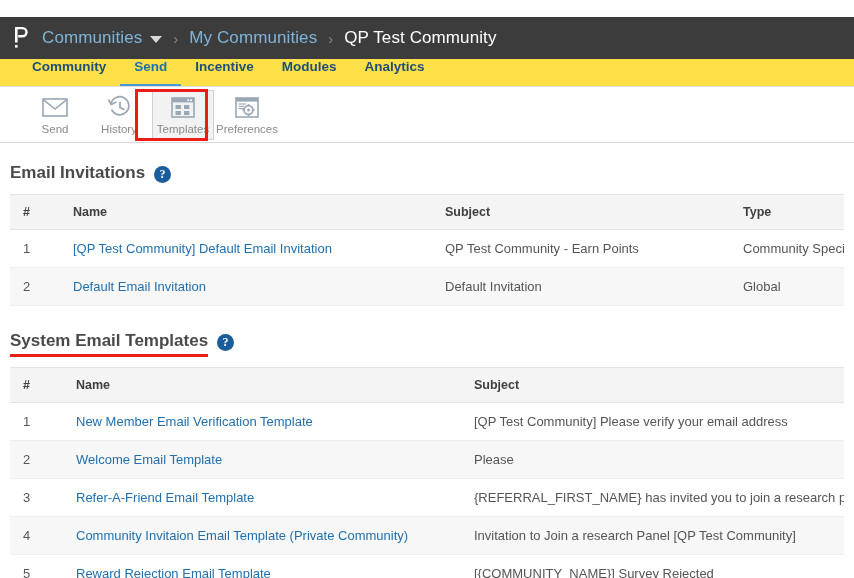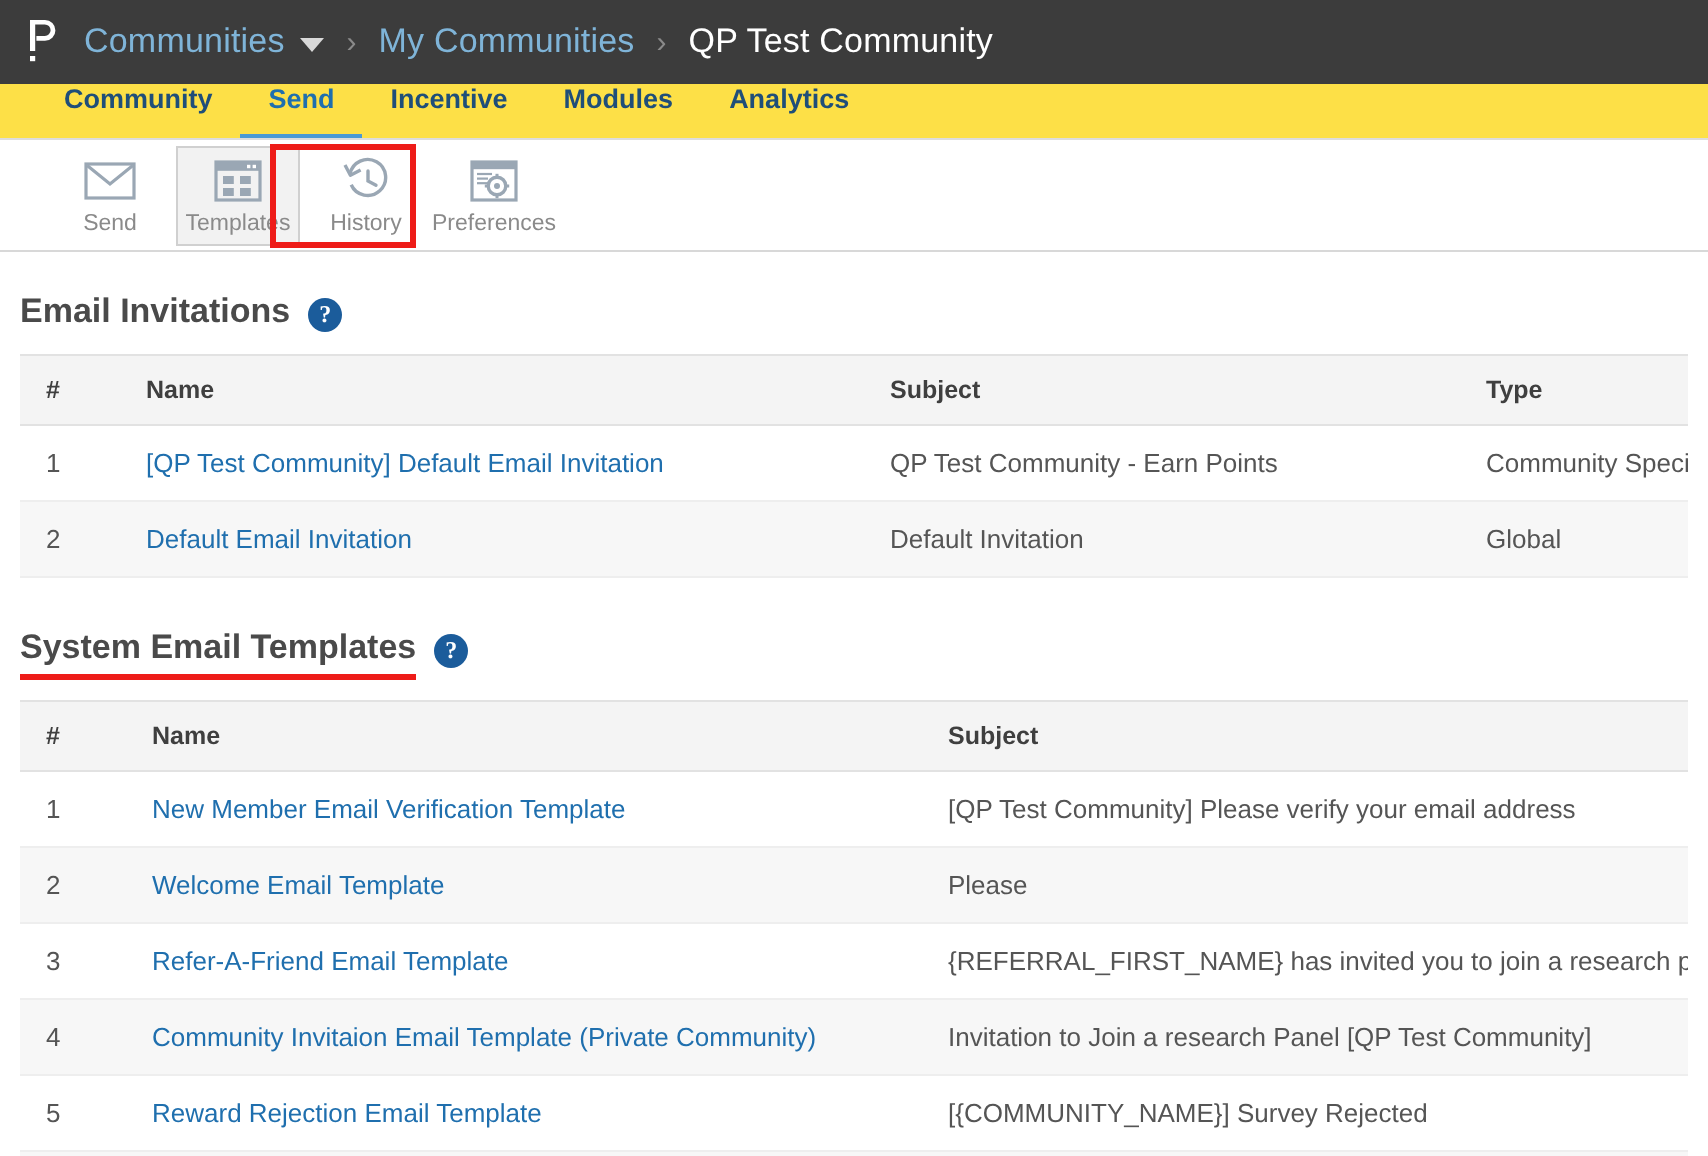--- a/index.html
+++ b/index.html
@@ -13,20 +13,21 @@
   }
 
   
   .topbar {
     height: 42px;
     background: #3c3c3c;
     display: flex;
     align-items: center;
     padding: 0 0 0 10px;
     width: 854px;
+    margin-top: 17px;
   }
   .logo-p {
     width: 22px; height: 26px;
     margin-right: 10px;
     display: flex; align-items: center; justify-content: center;
     flex: none;
   }
   .logo-p svg { display: block; }
   .crumb {
     font-size: 17px;
@@ -236,45 +237,45 @@
   <div class="tool">
     <span class="ti">
       <svg width="26" height="19" viewBox="0 0 26 19">
         <rect x="1" y="1" width="24" height="17" fill="none" stroke="#9aa7b4" stroke-width="1.6"></rect>
         <path d="M1.6 1.8 L13 11 L24.4 1.8" fill="none" stroke="#9aa7b4" stroke-width="1.6"></path>
       </svg>
     </span>
     <span class="tl">Send</span>
   </div>
 
+  <div class="tool">
+    <span class="ti">
+      <svg width="25" height="24" viewBox="0 0 25 24">
+        <path d="M4 9 A9 9 0 1 1 4.6 14.4" fill="none" stroke="#9aa7b4" stroke-width="1.7"></path>
+        <path d="M1.5 4.5 L4.2 9.6 L9.3 7" fill="none" stroke="#9aa7b4" stroke-width="1.7" stroke-linejoin="round"></path>
+        <path d="M13 7.5 V12.5 L17 14.6" fill="none" stroke="#9aa7b4" stroke-width="1.7" stroke-linecap="round"></path>
+      </svg>
+    </span>
+    <span class="tl">History</span>
+  </div>
+
   <div class="tool selected">
     <span class="ti">
       <svg width="24" height="21" viewBox="0 0 24 21">
         <rect x="1" y="1" width="22" height="19" fill="none" stroke="#9aa7b4" stroke-width="1.6"></rect>
         <rect x="1" y="1" width="22" height="4.4" fill="#9aa7b4"></rect>
         <rect x="16.5" y="2.4" width="1.7" height="1.7" fill="#ffffff"></rect>
         <rect x="19.3" y="2.4" width="1.7" height="1.7" fill="#ffffff"></rect>
         <rect x="4.5" y="8" width="5.4" height="4" fill="#9aa7b4"></rect>
         <rect x="13" y="8" width="5.4" height="4" fill="#9aa7b4"></rect>
         <rect x="4.5" y="14" width="5.4" height="4" fill="#9aa7b4"></rect>
         <rect x="13" y="14" width="5.4" height="4" fill="#9aa7b4"></rect>
       </svg>
     </span>
     <span class="tl">Templates</span>
-  </div>
-
-  <div class="tool">
-    <span class="ti">
-      <svg width="25" height="24" viewBox="0 0 25 24">
-        <path d="M4 9 A9 9 0 1 1 4.6 14.4" fill="none" stroke="#9aa7b4" stroke-width="1.7"></path>
-        <path d="M1.5 4.5 L4.2 9.6 L9.3 7" fill="none" stroke="#9aa7b4" stroke-width="1.7" stroke-linejoin="round"></path>
-        <path d="M13 7.5 V12.5 L17 14.6" fill="none" stroke="#9aa7b4" stroke-width="1.7" stroke-linecap="round"></path>
-      </svg>
-    </span>
-    <span class="tl">History</span>
   </div>
 
   <div class="tool">
     <span class="ti">
       <svg width="24" height="21" viewBox="0 0 24 21">
         <rect x="1" y="1" width="22" height="19" fill="none" stroke="#9aa7b4" stroke-width="1.6"></rect>
         <rect x="1" y="1" width="22" height="3.6" fill="#9aa7b4"></rect>
         <line x1="3.5" y1="7" x2="11" y2="7" stroke="#9aa7b4" stroke-width="1.1"></line>
         <line x1="3.5" y1="9.3" x2="9" y2="9.3" stroke="#9aa7b4" stroke-width="1.1"></line>
         <line x1="3.5" y1="11.6" x2="10" y2="11.6" stroke="#9aa7b4" stroke-width="1.1"></line>

